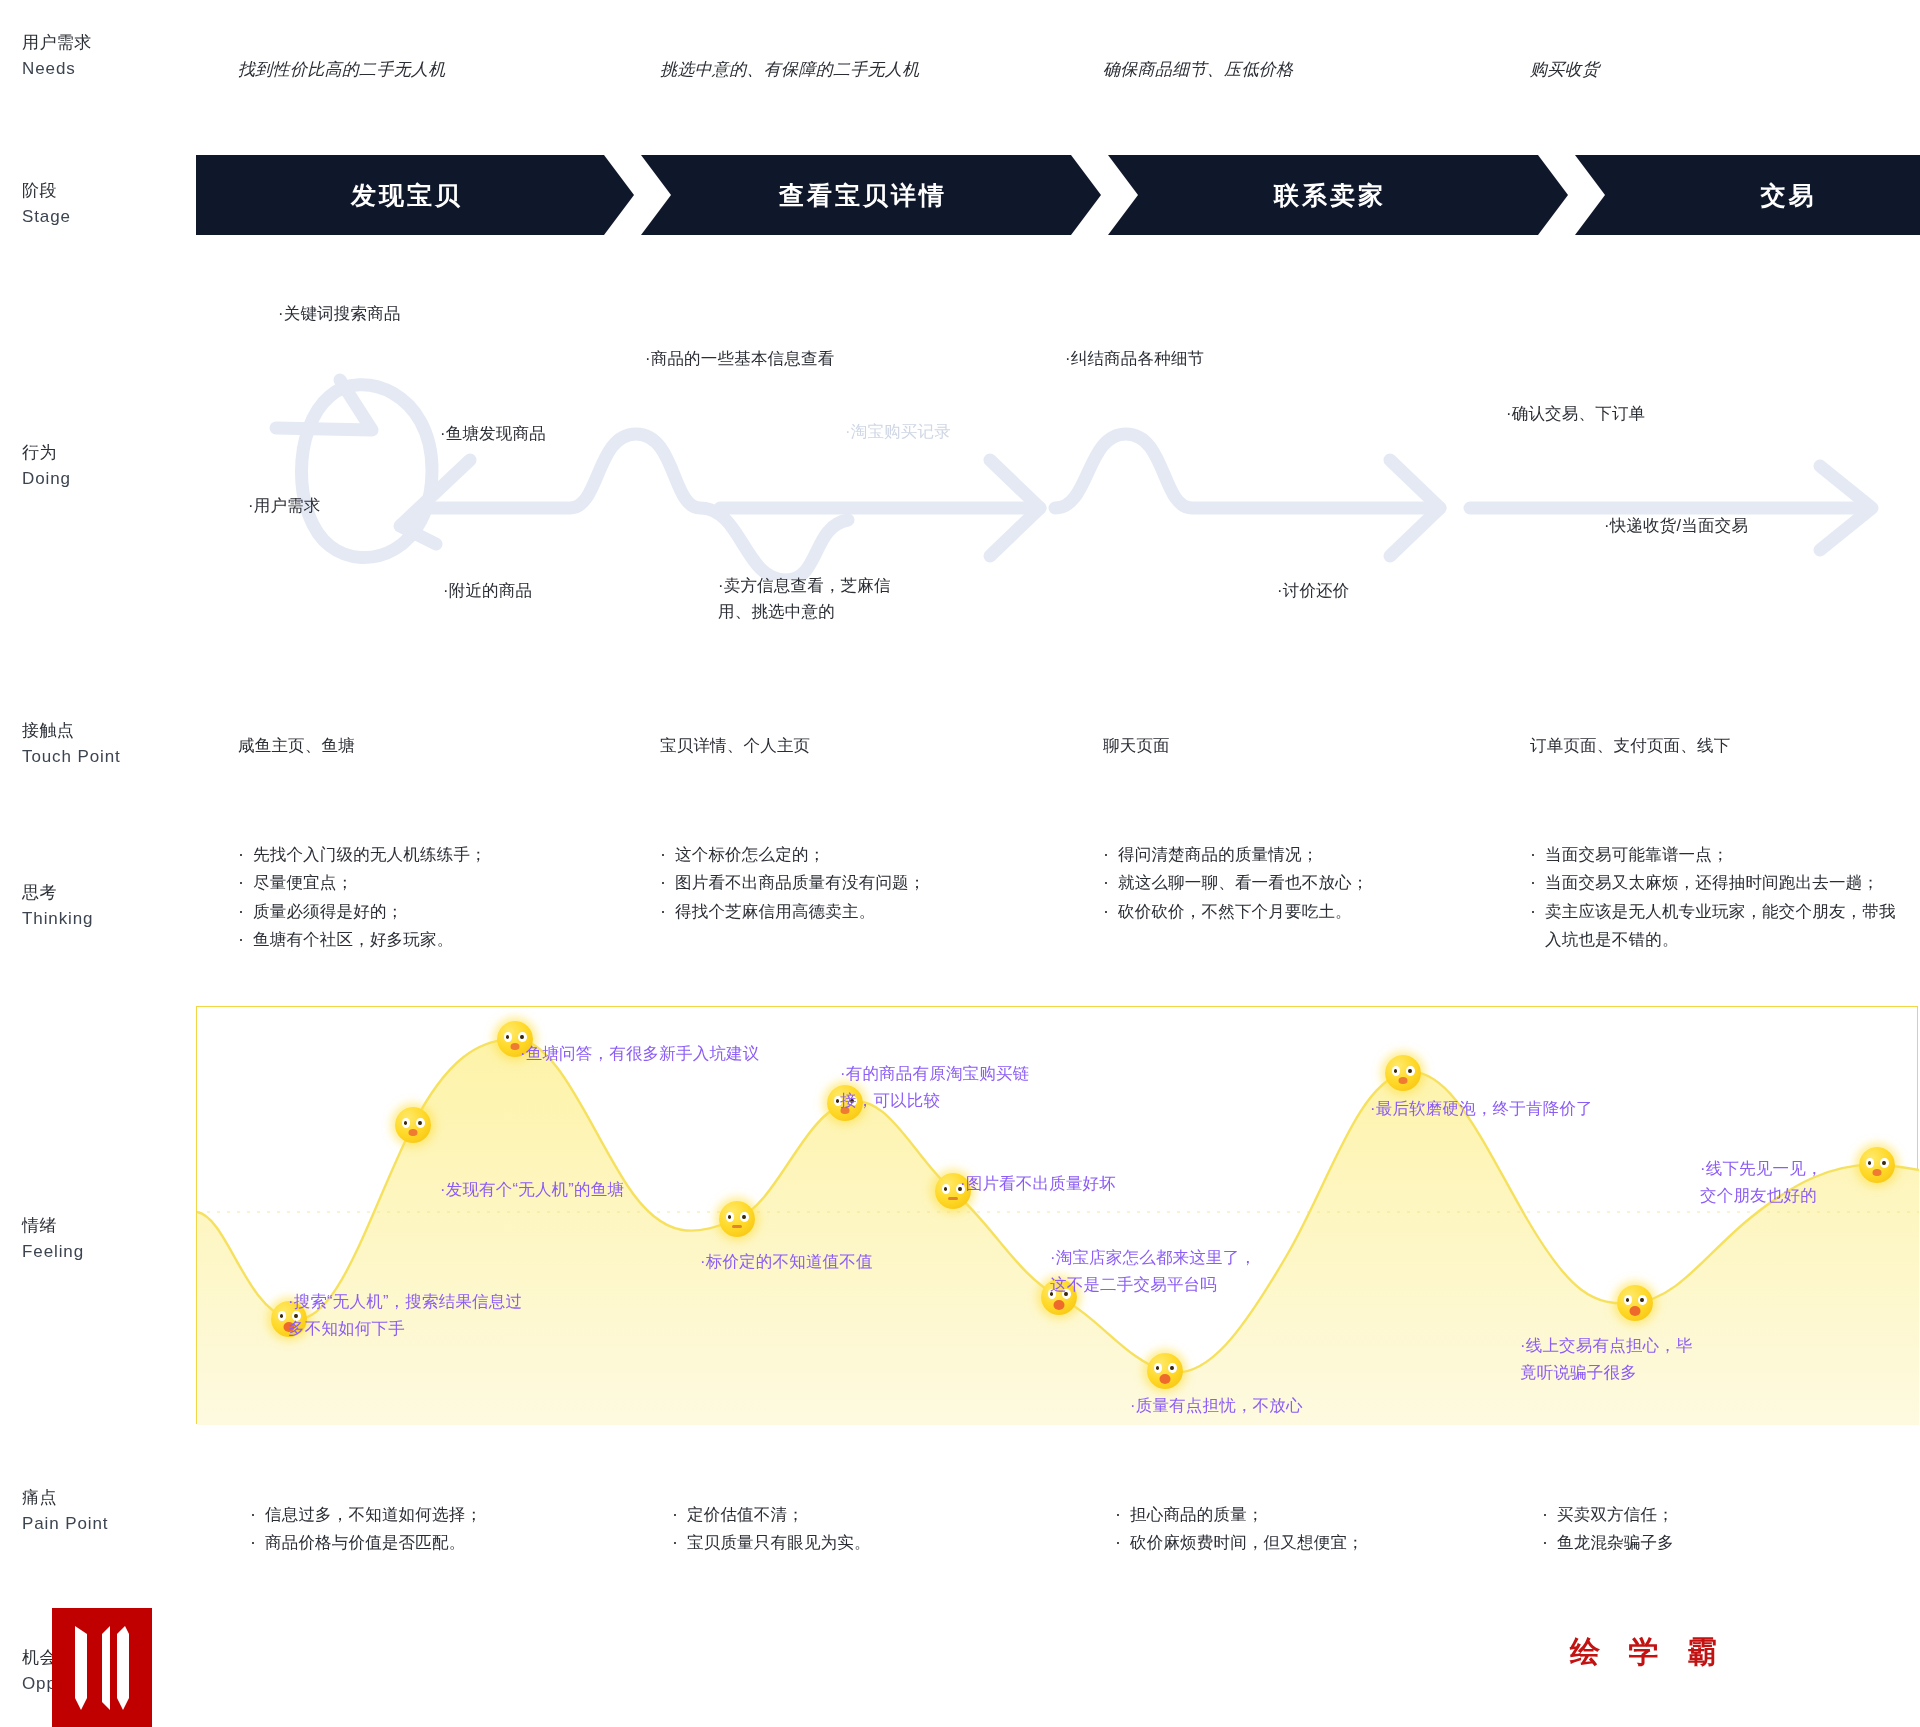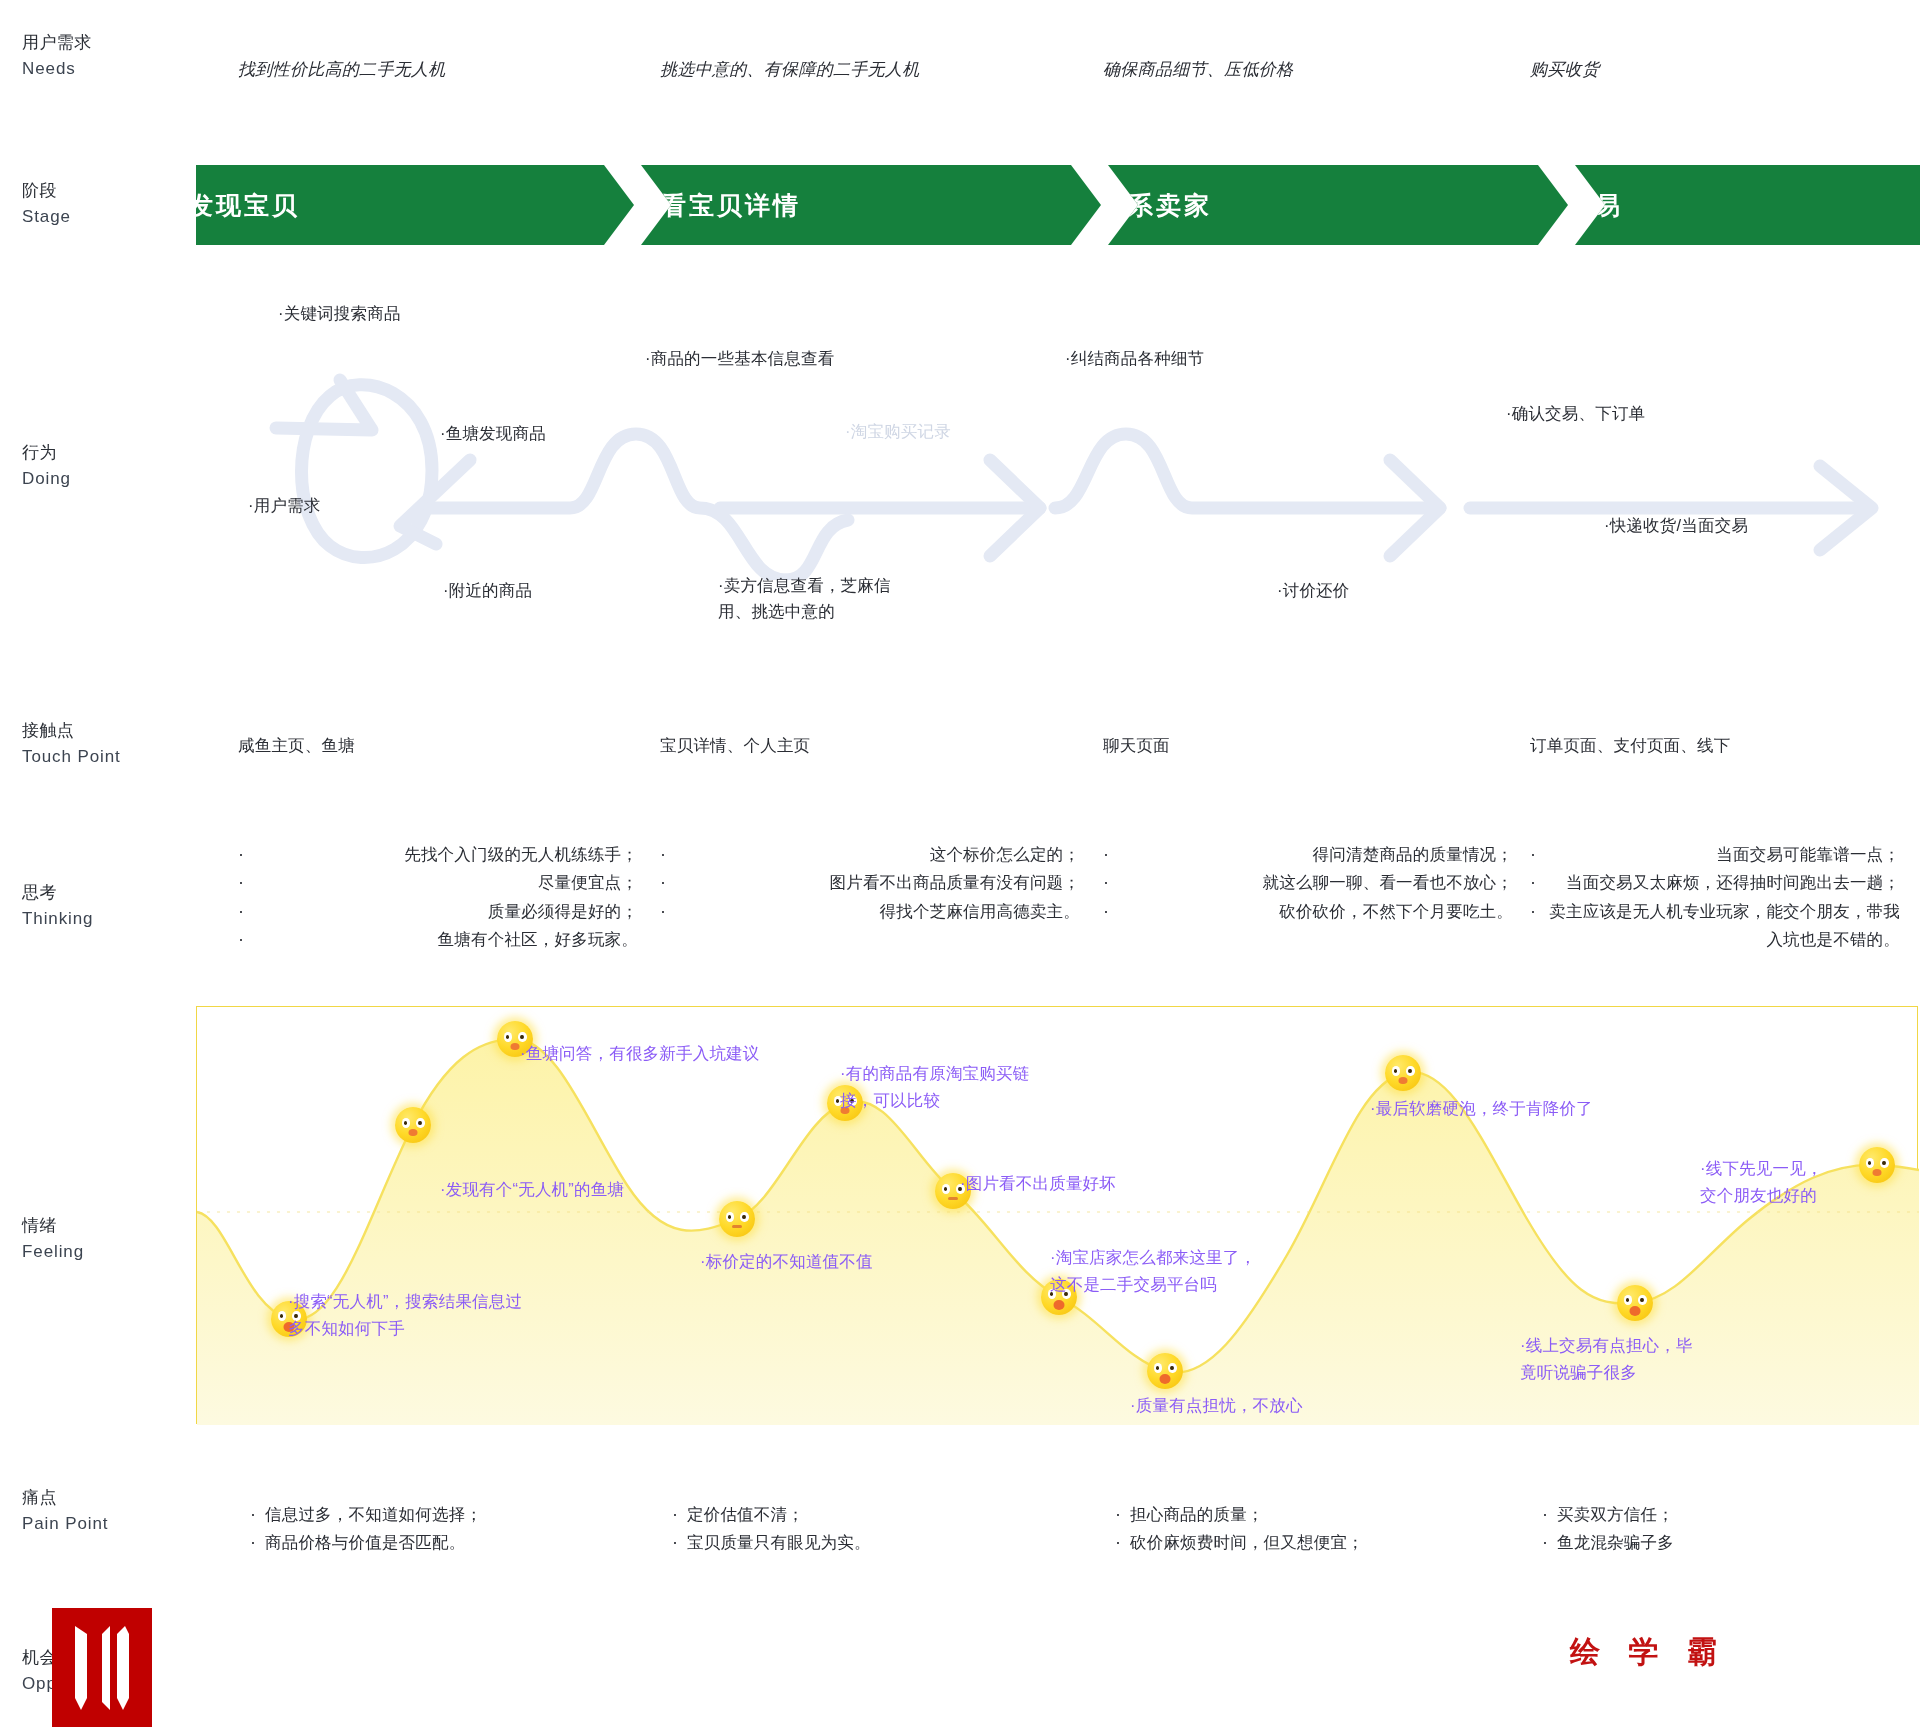--- a/index.html
+++ b/index.html
@@ -30,23 +30,23 @@
 
   .cellnote { font-size:16.5px; line-height:1.62; color:#2a2d34; letter-spacing:.2px; white-space:pre-line; }
 
   
   .needs-row { position:absolute; top:58px;font-style:italic; }
   .needs-txt { font-size:17px; color:#2a2d34; letter-spacing:.3px; white-space:nowrap; }
 
   
   #stageband { position:absolute; left:196px; top:155px; width:1722px; height:80px; }
   .chev {
-    position:absolute; top:10px; height:80px;
-    background:#15803d;
-    display:flex; align-items:center; 
+    position:absolute; top:0; height:80px;
+    background:#0f172a;
+    display:flex; align-items:center; justify-content:center;
     color:#ffffff; font-size:25px; letter-spacing:3px; font-weight:700;
   }
   .chev.a { left:0;     width:438px;
             clip-path: polygon(0 0, 408px 0, 438px 40px, 408px 80px, 0 80px); }
   .chev.b { left:445px; width:460px;
             clip-path: polygon(0 0, 430px 0, 460px 40px, 430px 80px, 0 80px, 30px 40px); }
   .chev.c { left:912px; width:460px;
             clip-path: polygon(0 0, 430px 0, 460px 40px, 430px 80px, 0 80px, 30px 40px); }
   .chev.d { left:1379px; width:443px;
             clip-path: polygon(0 0, 413px 0, 443px 40px, 413px 80px, 0 80px, 30px 40px); }
@@ -59,21 +59,21 @@
     color:#2a2d34; letter-spacing:.2px; white-space:pre-line;
   }
   .doing-note.ghost { color:#cfd6e4; }
 
   
   .think-list { font-size:16.5px; line-height:1.72; color:#2a2d34; letter-spacing:.2px; }
   .think-list li { list-style:none; position:relative; padding-left:15px; }
   .think-list li::before {
     content:"·"; position:absolute; left:0; top:-1px; color:#2a2d34; font-size:18px;
   }
-  ul.think-list { margin:0; padding:0;text-align:right; }
+  ul.think-list { margin:0; padding:0; }
 
   
   #feelband {
     position:absolute; left:196px; top:1006px; width:1722px; height:418px;
     border:1.4px solid #f1d745; background:#ffffff; overflow:visible;
   }
   #feelsvg { position:absolute; left:0; top:0; width:1722px; height:418px; }
   .emoji {
     position:absolute; width:36px; height:36px; border-radius:50%;
     background:radial-gradient(circle at 36% 30%, #ffe96b 0%, #ffd928 48%, #f5bf09 100%);

